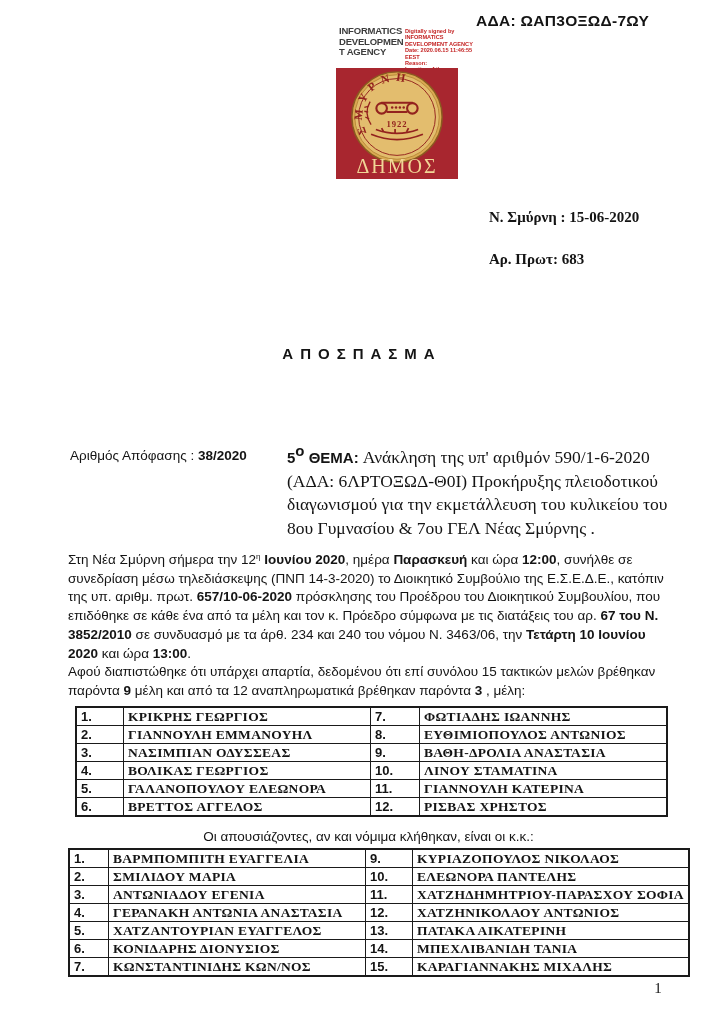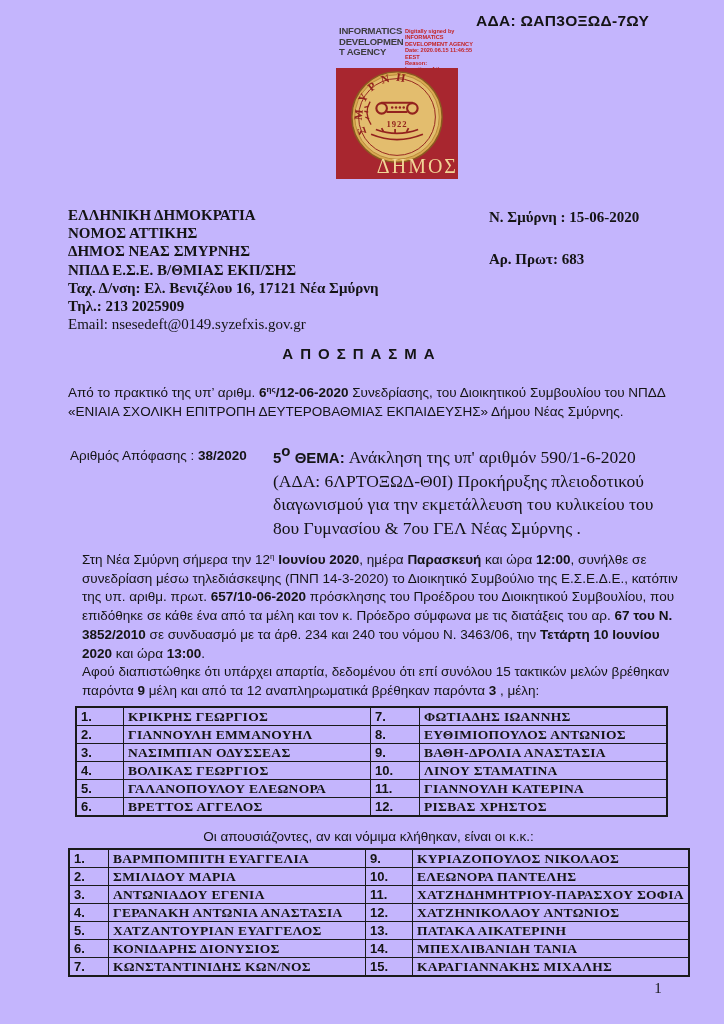--- a/index.html
+++ b/index.html
@@ -1,54 +1,54 @@
 <!DOCTYPE html>
 <html><head>
 <meta charset="utf-8">
 <style>
   html,body{margin:0;padding:0;background:#e8e8e8;}
-  .page{position:relative;width:724px;height:1024px;background:#c4b5fd;margin:0 auto;
+  .page{position:relative;width:724px;height:1024px;background:#ffffff;margin:0 auto;
         font-family:"Liberation Sans",sans-serif;color:#141414;overflow:hidden;}
   .abs{position:absolute;}
   .b{font-weight:bold;}
   sup{font-size:60%;line-height:0;vertical-align:super;}
 
   
   .ada{left:476px;top:12px;font-size:15.5px;font-weight:bold;letter-spacing:.3px;}
   .stamp-agency{left:339px;top:26px;width:70px;font-size:9.5px;line-height:10.5px;
                 font-weight:bold;color:#3d3d3d;letter-spacing:-.2px;}
   .stamp-details{left:405px;top:28px;width:80px;font-size:5.6px;line-height:6.4px;
                  font-weight:bold;color:#c42323;}
 
   
   .logo-box{left:336px;top:68px;width:122px;height:111px;background:#a8262f;}
   .seal{position:absolute;left:13px;top:1px;width:96px;height:96px;}
-  .logo-demos{position:absolute;left:0;bottom:1px;width:100%;text-align:right;
+  .logo-demos{position:absolute;left:0;bottom:1px;width:100%;text-align:center;
               font-family:"Liberation Serif",serif;font-size:20px;color:#f1d596;letter-spacing:2px;}
   .logo-caption{left:297px;top:179px;width:200px;text-align:center;font-size:18px;
                 font-weight:bold;color:#ae1f2b;letter-spacing:.2px;}
 
   
   .org-block{left:68px;top:206px;font-family:"Liberation Serif",serif;font-size:15px;
              line-height:18.2px;font-weight:bold;}
   .org-email{font-weight:normal;}
   .hr-date{left:489px;top:209px;font-family:"Liberation Serif",serif;font-size:15px;font-weight:600;}
   .hr-prot{left:489px;top:251px;font-family:"Liberation Serif",serif;font-size:15px;font-weight:600;}
 
   
   .doc-title{left:0;top:345px;width:724px;text-align:center;font-size:15px;
              font-weight:bold;letter-spacing:7px;}
 
   
   .intro{left:68px;top:384px;width:598px;font-size:13.5px;line-height:18.6px;}
   .decision{left:70px;top:448px;font-size:13.5px;}
-  .topic{left:273px;top:446px;width:390px;font-family:"Liberation Serif",serif;
+  .topic{left:287px;top:446px;width:390px;font-family:"Liberation Serif",serif;
          font-size:17.5px;line-height:23.5px;}
   .topic .sans{font-family:"Liberation Sans",sans-serif;font-size:15px;}
-  .session{left:68px;top:551px;width:601px;font-size:13.5px;line-height:18.7px;margin-left:14px;}
+  .session{left:68px;top:551px;width:601px;font-size:13.5px;line-height:18.7px;}
 
   
   table.members{border-collapse:collapse;table-layout:fixed;}
   table.members td{border:1.7px solid #1a1a1a;height:17px;padding:0 4px;overflow:hidden;white-space:nowrap;}
   table.members{border:2px solid #1a1a1a;}
   td.num{font-family:"Liberation Sans",sans-serif;font-weight:bold;font-size:13px;padding-left:6px;}
   td.name{font-family:"Liberation Serif",serif;font-weight:bold;font-size:13.5px;
           letter-spacing:.3px;padding-left:10px;}
   .t1{left:75px;top:706px;}
   .t1 td:nth-child(1){width:38px;}  .t1 td:nth-child(2){width:238px;margin-left:16px;}
@@ -101,31 +101,26 @@
         <path d="M36,65.5 l-2,-4 M48,67 l0,-4.5 M60,65.5 l2,-4"></path>
       </g>
       <g stroke="#93221e" fill="none" stroke-width="1.4">
         <path d="M23,58 Q15,46 22,34"></path>
         <path d="M21,52 l-4,-2 M20,45 l-4,-1 M20,39 l-4,1"></path>
       </g>
     </svg>
     <div class="logo-demos">ΔΗΜΟΣ</div>
   </div>
 
-  <div class="abs org-block">
-    <div>ΕΛΛΗΝΙΚΗ ΔΗΜΟΚΡΑΤΙΑ<br>ΝΟΜΟΣ ΑΤΤΙΚΗΣ<br>ΔΗΜΟΣ ΝΕΑΣ ΣΜΥΡΝΗΣ<br>ΝΠΔΔ Ε.Σ.Ε. Β/ΘΜΙΑΣ ΕΚΠ/ΣΗΣ<br>Ταχ. Δ/νση: Ελ. Βενιζέλου 16, 17121 Νέα Σμύρνη<br>Τηλ.: 213 2025909</div>
-    <div class="org-email">Email: nsesedeft@0149.syzefxis.gov.gr</div>
-  </div>
 
   <div class="abs hr-date">Ν. Σμύρνη : 15-06-2020</div>
   <div class="abs hr-prot">Αρ. Πρωτ: 683</div>
 
   <div class="abs doc-title">ΑΠΟΣΠΑΣΜΑ</div>
 
-  <div class="abs intro"><span>Από το πρακτικό της υπ’ αριθμ. </span><span class="b">6</span><sup class="b">ης</sup><span class="b">/12-06-2020</span><span>  Συνεδρίασης, του Διοικητικού Συμβουλίου του ΝΠΔΔ «ΕΝΙΑΙΑ ΣΧΟΛΙΚΗ ΕΠΙΤΡΟΠΗ ΔΕΥΤΕΡΟΒΑΘΜΙΑΣ ΕΚΠΑΙΔΕΥΣΗΣ» Δήμου Νέας Σμύρνης.</span></div>
 
   <div class="abs decision"><span>Αριθμός Απόφασης : </span><span class="b">38/2020</span></div>
 
   <div class="abs topic"><span class="b sans">5</span><sup class="b sans">ο</sup><span class="b sans">  ΘΕΜΑ: </span><span>Ανάκληση της υπ' αριθμόν 590/1-6-2020 (ΑΔΑ: 6ΛΡΤΟΞΩΔ-Θ0Ι) Προκήρυξης πλειοδοτικού διαγωνισμού για την εκμετάλλευση του κυλικείου του 8ου Γυμνασίου &amp; 7ου ΓΕΛ Νέας Σμύρνης .</span></div>
 
   <div class="abs session">
     <div><span>Στη Νέα Σμύρνη σήμερα την 12</span><sup>η</sup><span> </span><span class="b">Ιουνίου 2020</span><span>, ημέρα </span><span class="b">Παρασκευή</span><span> και ώρα </span><span class="b">12:00</span><span>, συνήλθε σε συνεδρίαση μέσω τηλεδιάσκεψης (ΠΝΠ 14-3-2020) το Διοικητικό Συμβούλιο της Ε.Σ.Ε.Δ.Ε., κατόπιν της υπ. αριθμ. πρωτ. </span><span class="b">657/10-06-2020</span><span> πρόσκλησης του Προέδρου του Διοικητικού Συμβουλίου, που επιδόθηκε σε κάθε ένα από τα μέλη και τον κ. Πρόεδρο σύμφωνα με τις διατάξεις  του αρ. </span><span class="b">67 του Ν. 3852/2010</span><span>  σε συνδυασμό με τα άρθ. 234 και 240 του  νόμου Ν. 3463/06, την </span><span class="b">Τετάρτη 10 Ιουνίου  2020</span><span> και ώρα </span><span class="b">13:00</span><span>.</span></div>
     <div><span>Αφού διαπιστώθηκε ότι υπάρχει απαρτία, δεδομένου ότι επί συνόλου 15 τακτικών μελών βρέθηκαν παρόντα </span><span class="b">9</span><span> μέλη και από τα 12 αναπληρωματικά βρέθηκαν παρόντα </span><span class="b">3</span><span> , μέλη:</span></div>
   </div>
 

